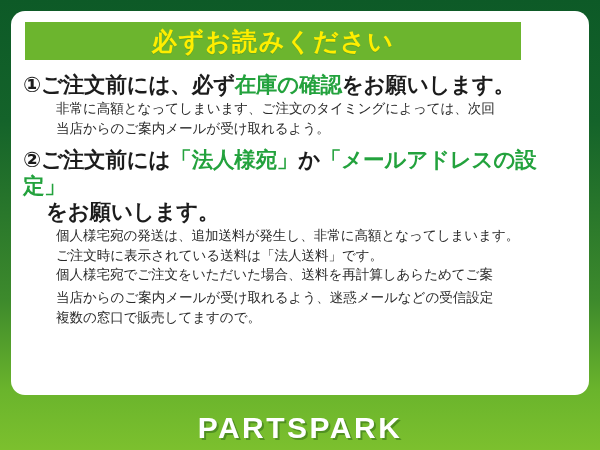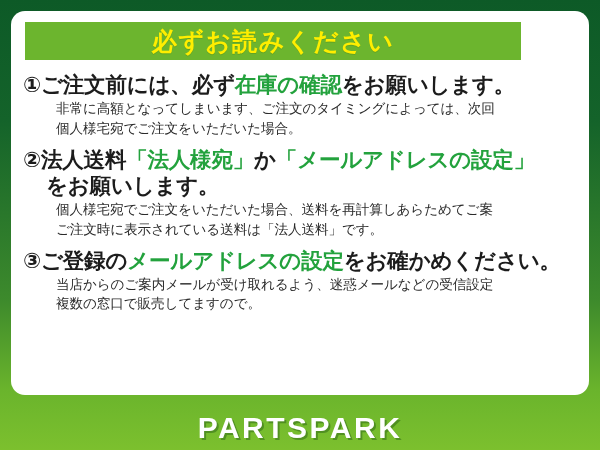--- a/index.html
+++ b/index.html
@@ -140,36 +140,34 @@
       <div class="header-title">必ずお読みください</div>
     </div>
 
     <div class="notice-body">
 
       <div class="notice-item">
         <p class="item-heading">
           <span>①</span><span>ご注文前には、必ず</span><span class="accent">在庫の確認</span><span>をお願いします。</span>
         </p>
         <p class="item-sub">非常に高額となってしまいます、ご注文のタイミングによっては、次回</p>
-        <p class="item-sub">個人様宅宛でご注文をいただいた場合。</p>
+        <p class="item-sub">当店からのご案内メールが受け取れるよう。</p>
       </div>
 
       <div class="notice-item">
         <p class="item-heading wrap">
-          <span>②</span><span>法人送料</span><span class="accent">「法人様宛」</span><span>か</span><span class="accent">「メールアドレスの設定」</span>
+          <span>②</span><span>ご注文前には</span><span class="accent">「法人様宛」</span><span>か</span><span class="accent">「メールアドレスの設定」</span>
           <span class="heading-line2">をお願いします。</span>
         </p>
+        <p class="item-sub">個人様宅宛の発送は、追加送料が発生し、非常に高額となってしまいます。</p>
+        <p class="item-sub">ご注文時に表示されている送料は「法人送料」です。</p>
         <p class="item-sub">個人様宅宛でご注文をいただいた場合、送料を再計算しあらためてご案</p>
-        <p class="item-sub">ご注文時に表示されている送料は「法人送料」です。</p>
       </div>
 
       <div class="notice-item">
-        <p class="item-heading">
-          <span>③</span><span>ご登録の</span><span class="accent">メールアドレスの設定</span><span>をお確かめください。</span>
-        </p>
         <p class="item-sub">当店からのご案内メールが受け取れるよう、迷惑メールなどの受信設定</p>
         <p class="item-sub">複数の窓口で販売してますので。</p>
       </div>
 
     </div>
   </div>
 
   <div class="footer-band">
     <div class="brand-text">PARTSPARK</div>
   </div>

